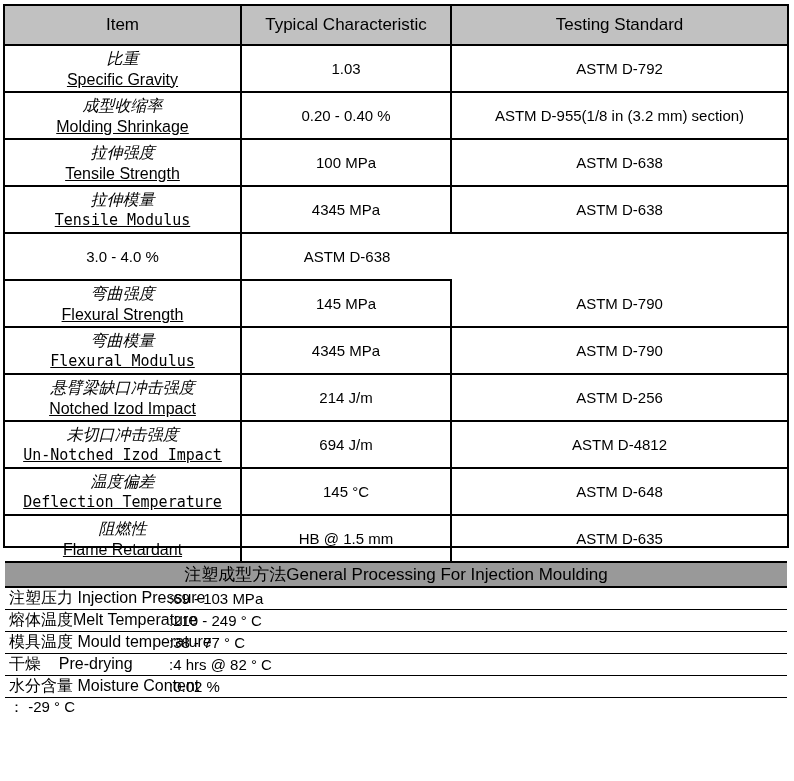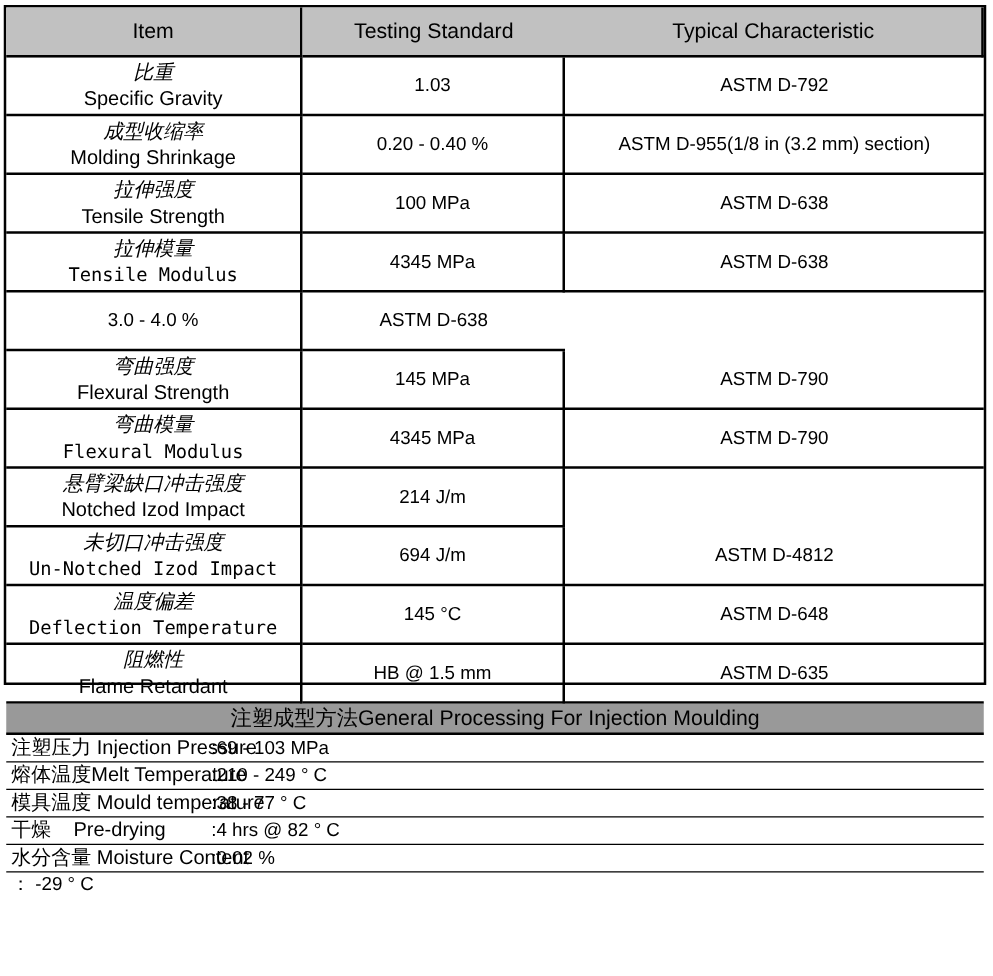--- a/index.html
+++ b/index.html
@@ -40,21 +40,21 @@
     overflow: hidden;
   }
   .cell.last { border-right: none; }
   .hcell {
     height: 40px;
     background: #c1c1c1;
     font-size: 17px;
   }
   .pcell { height: 47px; }
   .cn-line  { font-size: 16px; line-height: 21px; font-style: italic; }
-  .en-line  { font-size: 16px; line-height: 21px; }
+  .en-line  { font-size: 16px; line-height: 21px; text-decoration: underline; }
   .en-line.mono {
     font-family: "DejaVu Sans Mono", monospace;
     font-size: 15px;
   }
   .val-line, .std-line { font-size: 15px; }
   
   .section-bar {
     height: 34px;
     background: #999999;
     border-bottom: 2px solid #000000;
@@ -88,26 +88,26 @@
 </style>
 </head>
 <body>
 
 <div class="outer">
 
   <div class="grid">
     <div class="cell hcell">
       <span>Item</span>
     </div>
+    <div class="cell hcell">
+      <span>Typical Characteristic</span>
+    </div>
     <div class="cell hcell last">
       <span>Testing Standard</span>
     </div>
-    <div class="cell hcell">
-      <span>Typical Characteristic</span>
-    </div>
   </div>
 
   <div class="grid">
     <div class="cell pcell">
       <span class="cn-line">比重</span>
       <span class="en-line">Specific Gravity</span>
     </div>
     <div class="cell pcell">
       <span class="val-line">1.03</span>
     </div>
@@ -191,20 +191,23 @@
   </div>
 
   <div class="grid">
     <div class="cell pcell">
       <span class="cn-line">悬臂梁缺口冲击强度</span>
       <span class="en-line">Notched Izod Impact</span>
     </div>
     <div class="cell pcell">
       <span class="val-line">214 J/m</span>
     </div>
+    <div class="cell pcell last">
+      <span class="std-line">ASTM D-256</span>
+    </div>
   </div>
 
   <div class="grid">
     <div class="cell pcell">
       <span class="cn-line">未切口冲击强度</span>
       <span class="en-line mono">Un-Notched Izod Impact</span>
     </div>
     <div class="cell pcell">
       <span class="val-line">694 J/m</span>
     </div>

